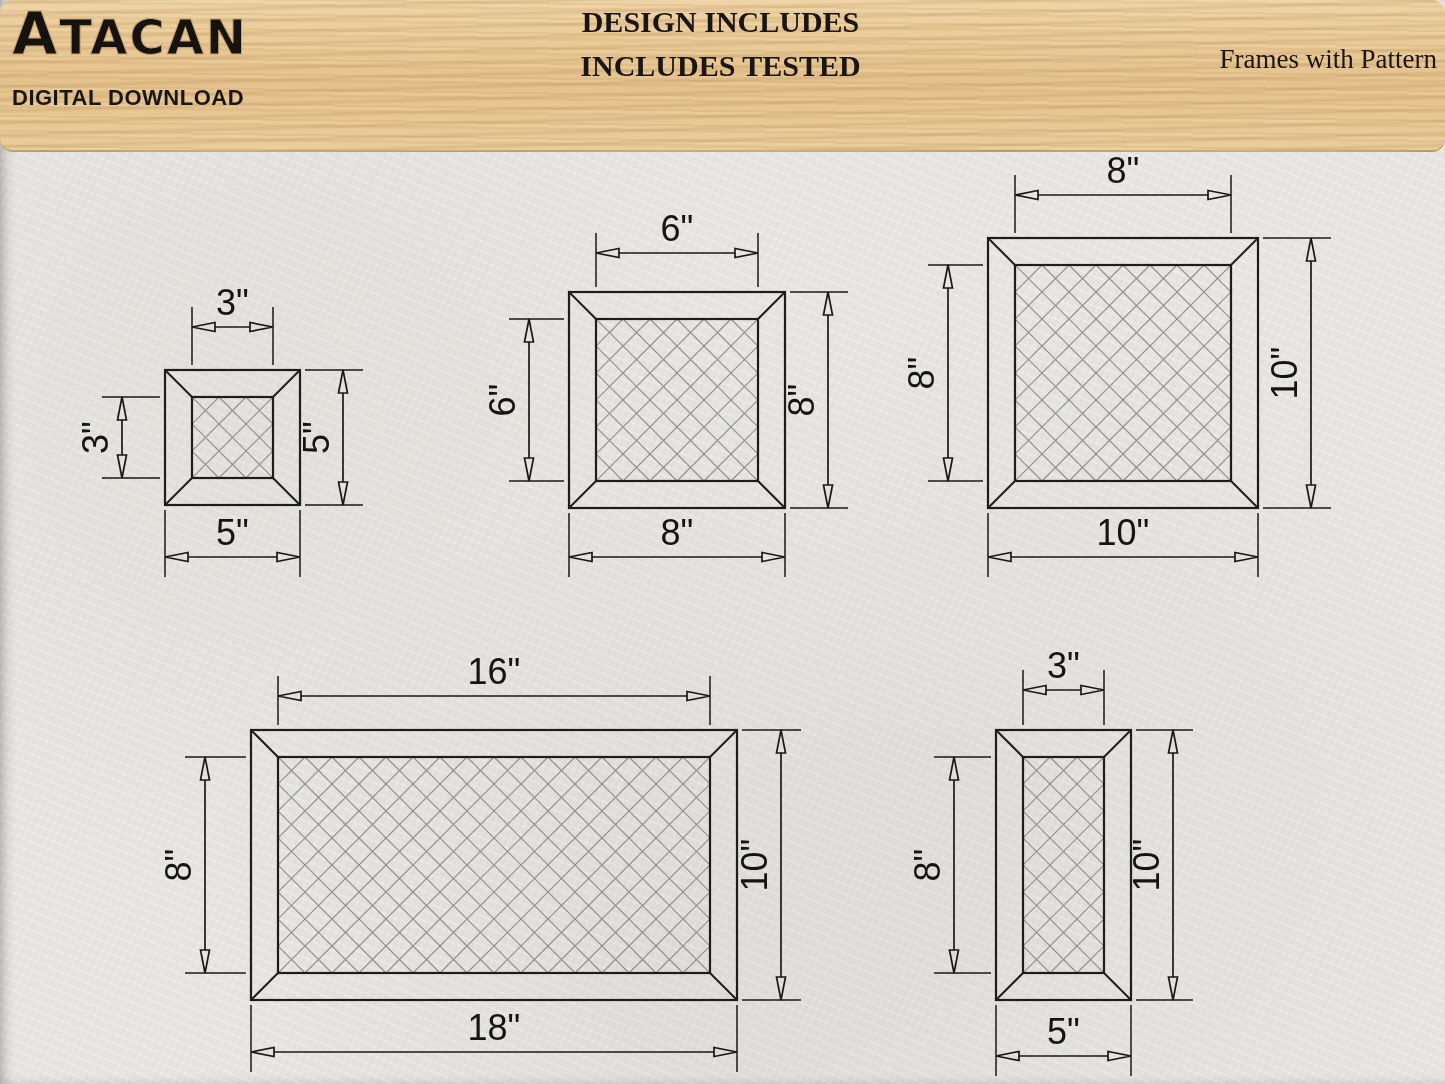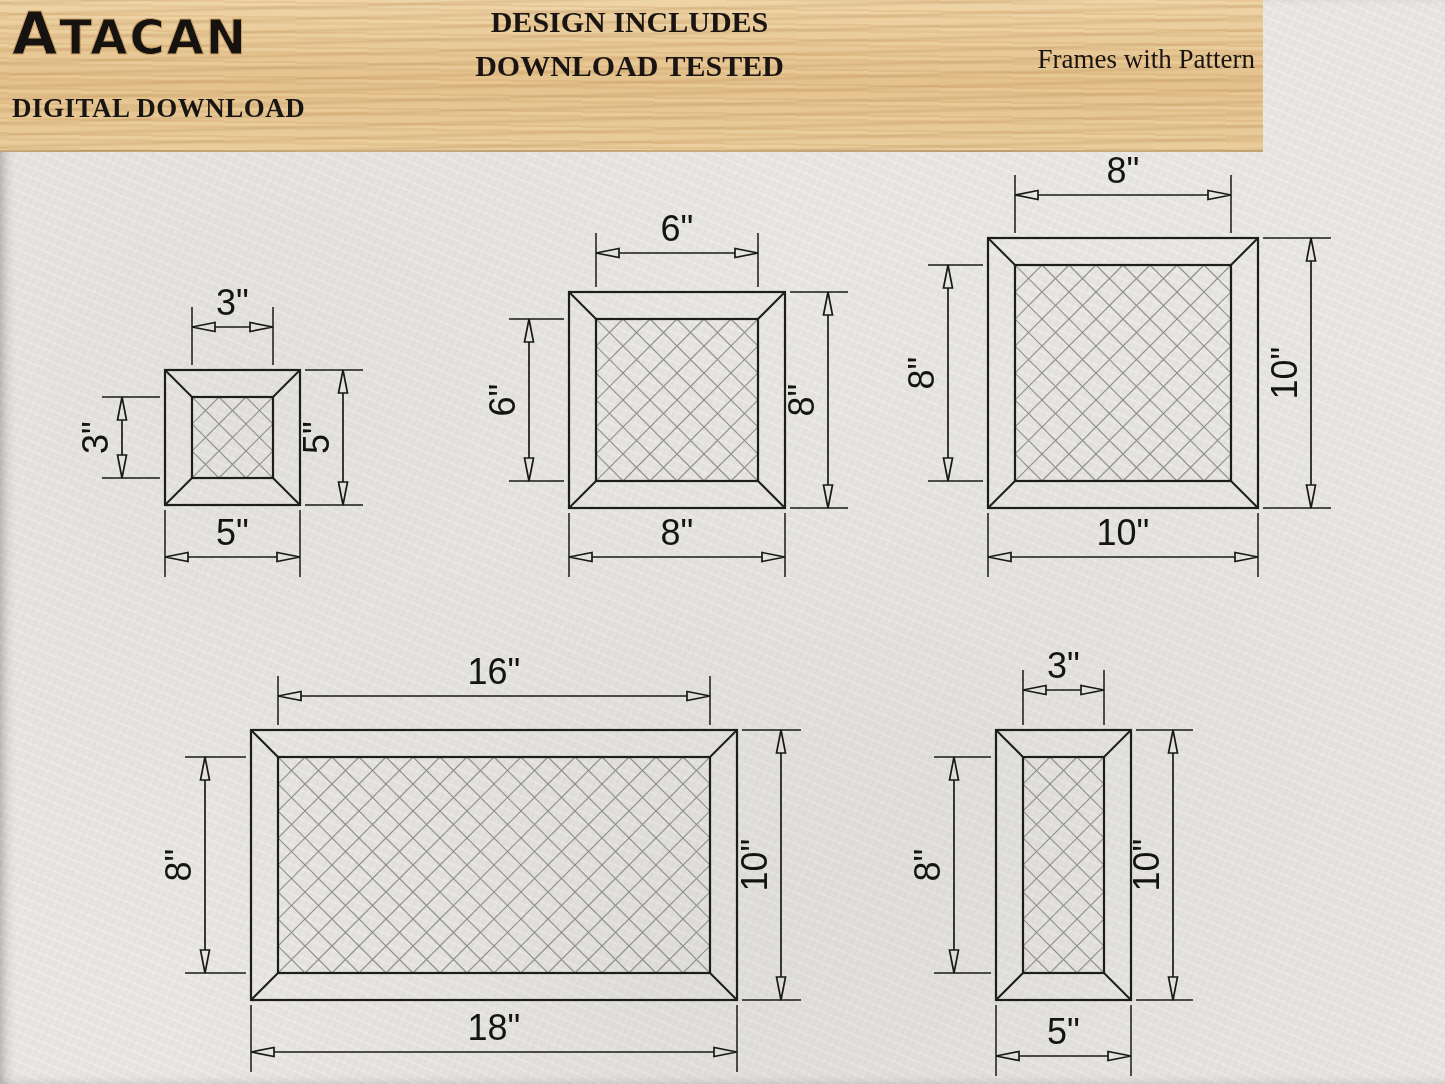--- a/index.html
+++ b/index.html
@@ -18,37 +18,38 @@
   svg#diagram{position:absolute;left:0;top:0;z-index:1;}
   svg#diagram .frame{fill:none;stroke:#1d1d1d;stroke-width:2.2;}
   svg#diagram .frame2{stroke:#1d1d1d;stroke-width:2;}
   svg#diagram .pat{stroke:#8e8e8c;stroke-width:1.2;}
   svg#diagram .ext{stroke:#191919;stroke-width:1.5;}
   svg#diagram .dim{stroke:#191919;stroke-width:1.7;}
   svg#diagram .arr{fill:none;stroke:#191919;stroke-width:1.7;stroke-linejoin:miter;}
   svg#diagram .lab{font-family:"Liberation Sans",sans-serif;font-size:36px;fill:#141414;}
 
   header.wood{
-    position:absolute;left:0;top:0;width:1263px;height:150px;z-index:5;
+    position:absolute;left:0;top:0;width:1445px;height:150px;z-index:5;
     background-image:
       repeating-linear-gradient(178.5deg, rgba(158,106,48,0) 0px, rgba(158,106,48,.18) 3px, rgba(158,106,48,0) 6px, rgba(158,106,48,0) 12px),
       repeating-linear-gradient(180.8deg, rgba(205,155,90,.22) 0 2px, rgba(240,218,172,.18) 2px 5px, rgba(188,132,66,.12) 5px 8px, rgba(240,218,172,0) 8px 15px),
       linear-gradient(180deg,#eed4a7 0%, #e4c28d 55%, #e9cd9c 100%);
     border-bottom:2px solid rgba(105,70,28,.28);
     color:#171310;
+    border-radius:13px;
   }
   .brand{position:absolute;left:12px;top:4px;}
   .logo{
     font-family:"DejaVu Sans", sans-serif;font-weight:900;font-size:48px;line-height:1.05;
     letter-spacing:2px;color:#151210;-webkit-text-stroke:1px #caa268;
   }
   .logo::first-letter{font-size:1.22em;}
   .sub{
-    font-family:Liberation Serif, serif;font-weight:700;font-size:27px;
-    letter-spacing:.5px;margin-top:28px;color:#181512;
+    font-family:Liberation Sans, sans-serif;font-weight:700;font-size:22px;
+    letter-spacing:.5px;margin-top:20px;color:#181512;
   }
   .center{
     position:absolute;left:0;right:4px;top:0;text-align:center;
     font-family:"Liberation Serif", serif;font-weight:700;font-size:30px;line-height:44px;
     color:#1a1512;
   }
   .rtitle{
     position:absolute;right:8px;top:44px;
     font-family:"Liberation Serif", serif;font-weight:400;font-size:27px;color:#1a1512;
   }
@@ -435,17 +436,17 @@
       </g>
     </svg>
 
   <header class="wood">
     <div class="brand">
       <div class="logo">ATACAN</div>
       <div class="sub">DIGITAL DOWNLOAD</div>
     </div>
     <div class="center">
       <div>DESIGN INCLUDES</div>
-      <div>DOWNLOAD TESTED</div>
+      <div>INCLUDES TESTED</div>
     </div>
     <div class="rtitle">Frames with Pattern</div>
   </header>
 </div>
 
 </body></html>

